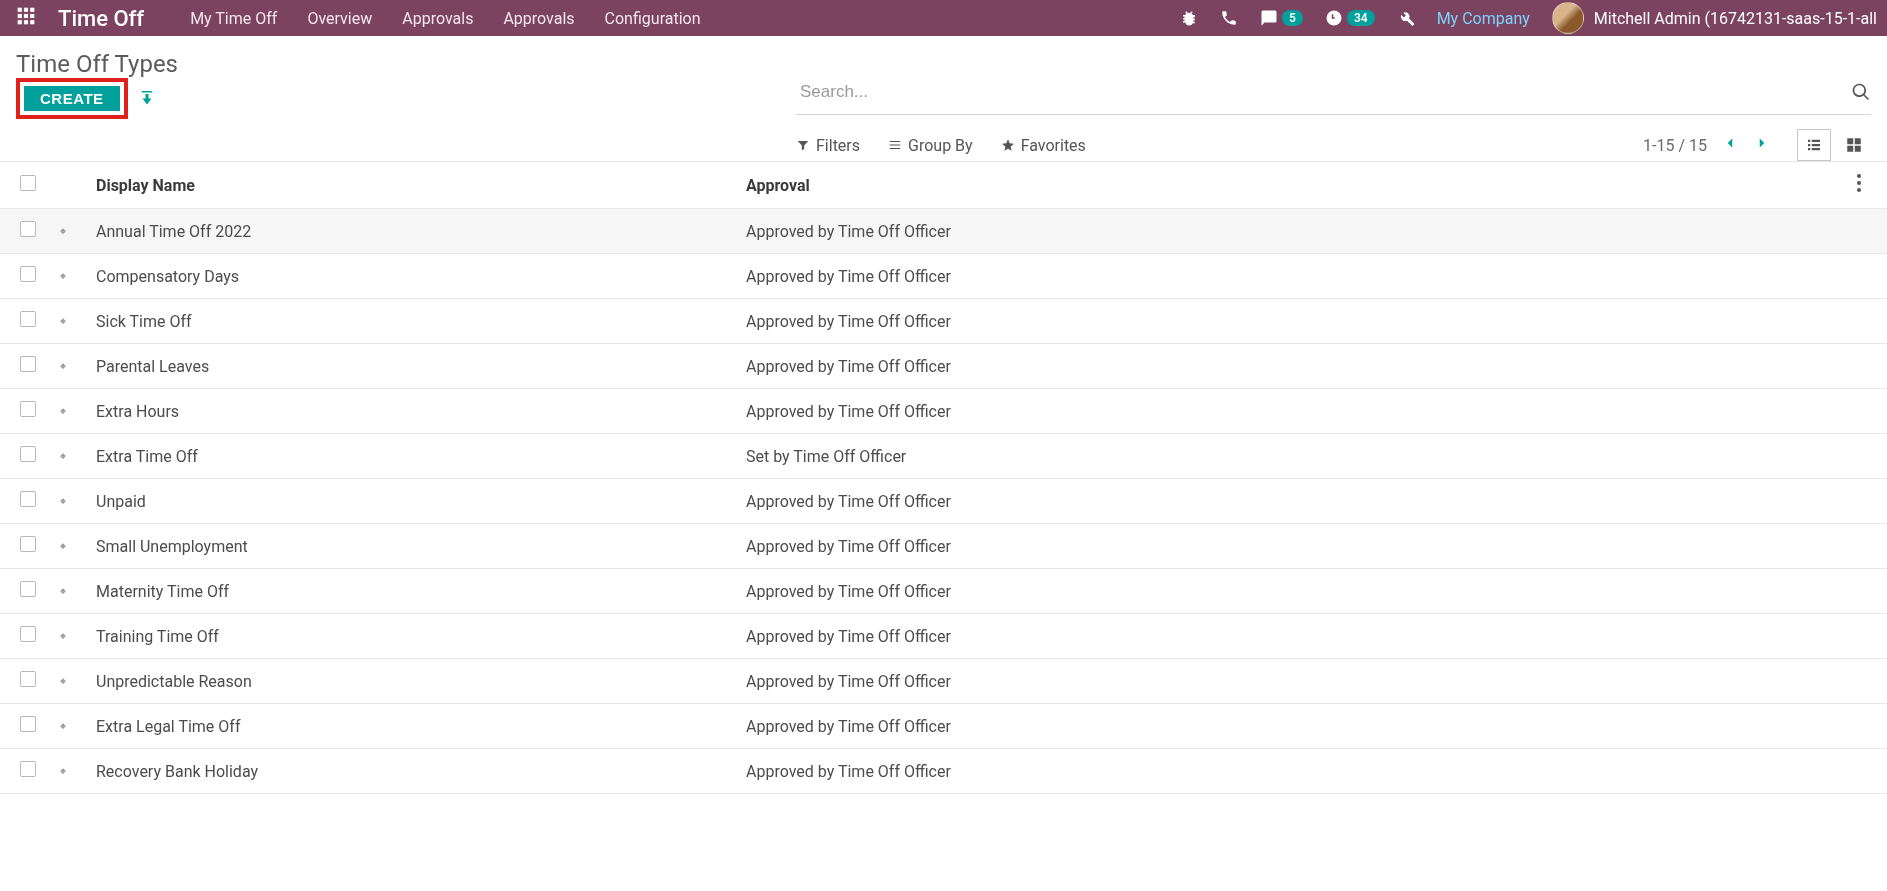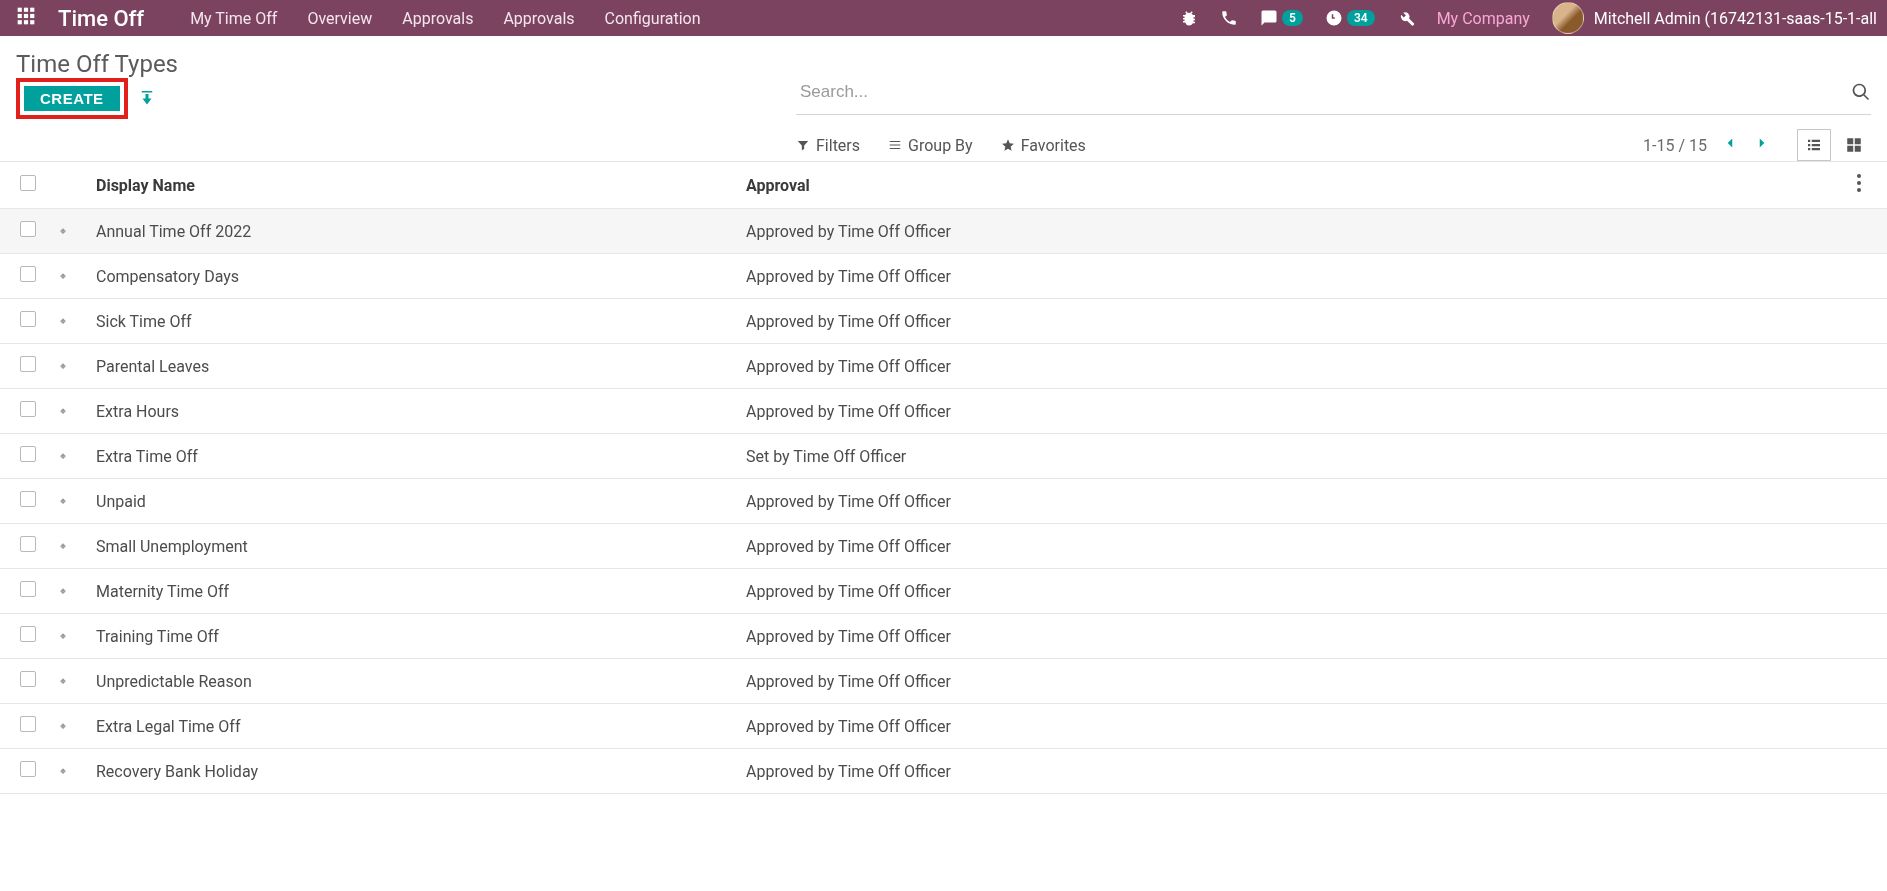--- a/index.html
+++ b/index.html
@@ -50,21 +50,21 @@
   .badge {
     background: #00A09D;
     color: #fff;
     border-radius: 10px;
     font-size: 12px;
     padding: 1px 7px;
     margin-left: 4px;
     font-weight: 600;
   }
   .company {
-    color: #f9a8d4;
+    color: #7dd3fc;
     font-size: 16px;
   }
   .user-block {
     display: flex;
     align-items: center;
     gap: 10px;
     color: #fff;
     font-size: 16px;
   }
   .avatar {

